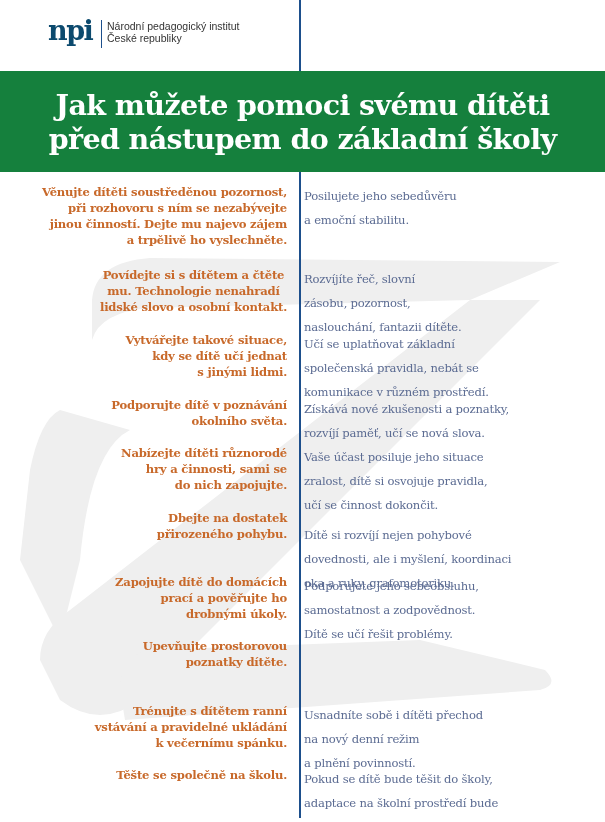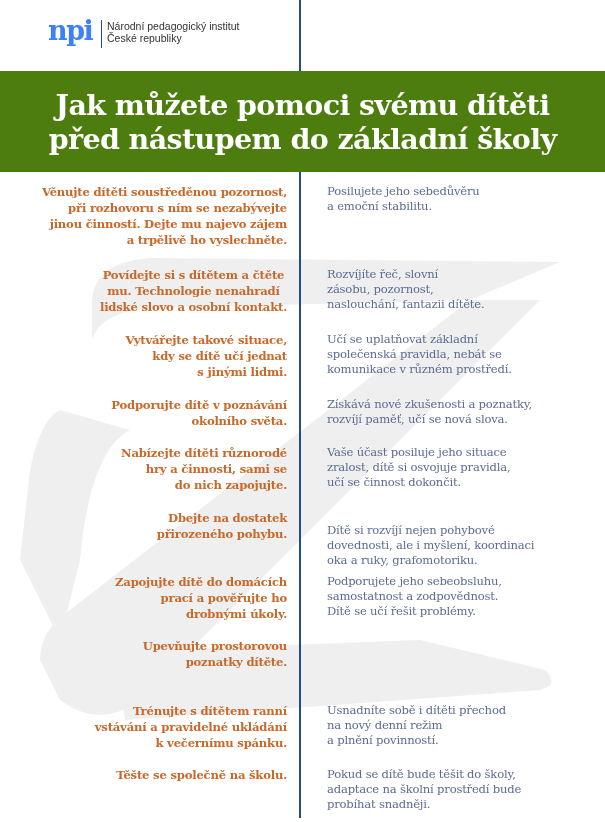--- a/index.html
+++ b/index.html
@@ -6,48 +6,48 @@
   body {
     width: 605px; height: 822px; position: relative; overflow: hidden;
     background: #ffffff;
     font-family: "DejaVu Serif", "Liberation Serif", serif;
   }
   .watermark { position: absolute; left: 0; top: 0; width: 605px; height: 822px; z-index: 0; }
   .header { position: absolute; left: 0; top: 0; width: 605px; height: 71px; z-index: 2; }
   .logo-mark {
     position: absolute; left: 48px; top: 16px;
     font-family: "DejaVu Serif", serif; font-weight: bold; font-size: 27px;
-    color: #3b82f6; letter-spacing: -1.5px; line-height: 30px;
+    color: #0c4a6e; letter-spacing: -1.5px; line-height: 30px;
   }
   .logo-sep { position: absolute; left: 101px; top: 20px; width: 1px; height: 28px; background: #1d4f8c; }
   .logo-text {
     position: absolute; left: 107px; top: 20px;
     font-family: "Liberation Sans", sans-serif; font-size: 10.5px; line-height: 12px; color: #333;
   }
   .vline {
     position: absolute; left: 299px; top: 0; width: 2px; height: 818px; background: #1d4f8c; z-index: 1;
   }
   .banner {
     position: absolute; left: 0; top: 71px; width: 605px; height: 101px;
-    background: #4d7c0f; z-index: 3; display: flex; flex-direction: column;
+    background: #15803d; z-index: 3; display: flex; flex-direction: column;
     align-items: center; justify-content: center;
   }
   .banner-line {
     color: #ffffff; font-weight: bold; font-size: 28.5px; line-height: 34px;
     font-family: "DejaVu Serif", serif; letter-spacing: -0.6px; white-space: nowrap;
   }
   .rows { position: absolute; left: 0; top: 0; width: 605px; height: 606px; z-index: 2; }
   .row-left {
     position: absolute; right: 318px; text-align: right;
     color: #c8692a; font-weight: bold; font-size: 11.6px; line-height: 16px;
     white-space: pre; letter-spacing: -0.2px;
   }
   .row-right {
-    position: absolute; left: 327px; text-align: left;
-    color: #5b6b92; font-size: 11.6px; line-height: 15px;
+    position: absolute; left: 304px; text-align: left;
+    color: #5b6b92; font-size: 11.6px; line-height: 24px;
     white-space: pre; letter-spacing: -0.2px;
   }
 </style>
 </head>
 <body>
 
 <svg class="watermark" viewBox="0 0 605 822" xmlns="http://www.w3.org/2000/svg">
   <g fill="#efefef">
 
     <path d="M150 258 Q95 262 92 300 L92 340 Q100 312 150 308 L470 300 L560 262 Z"></path>

